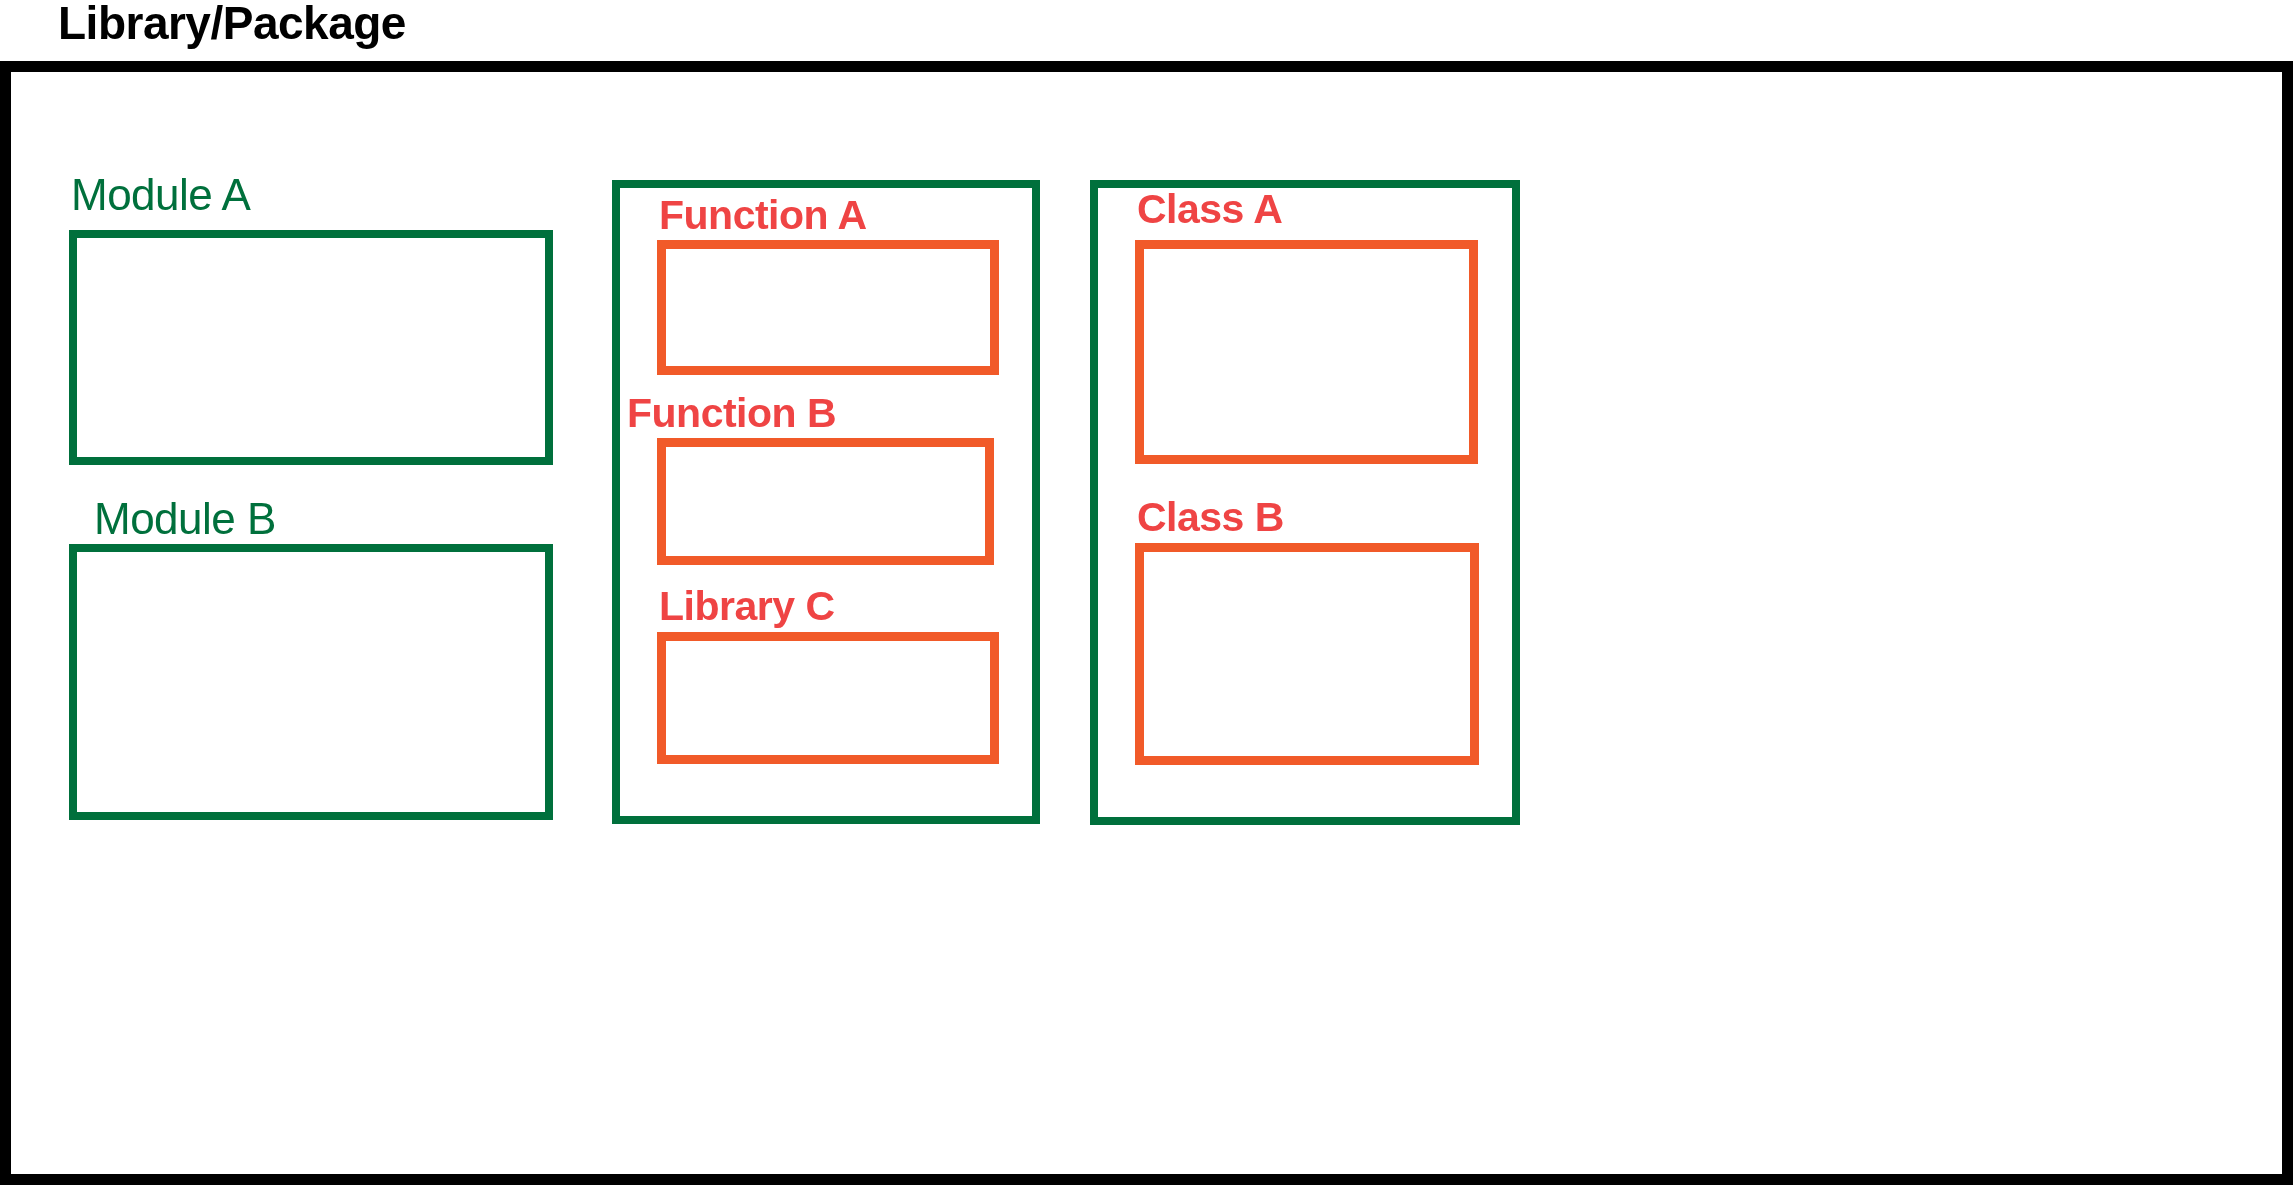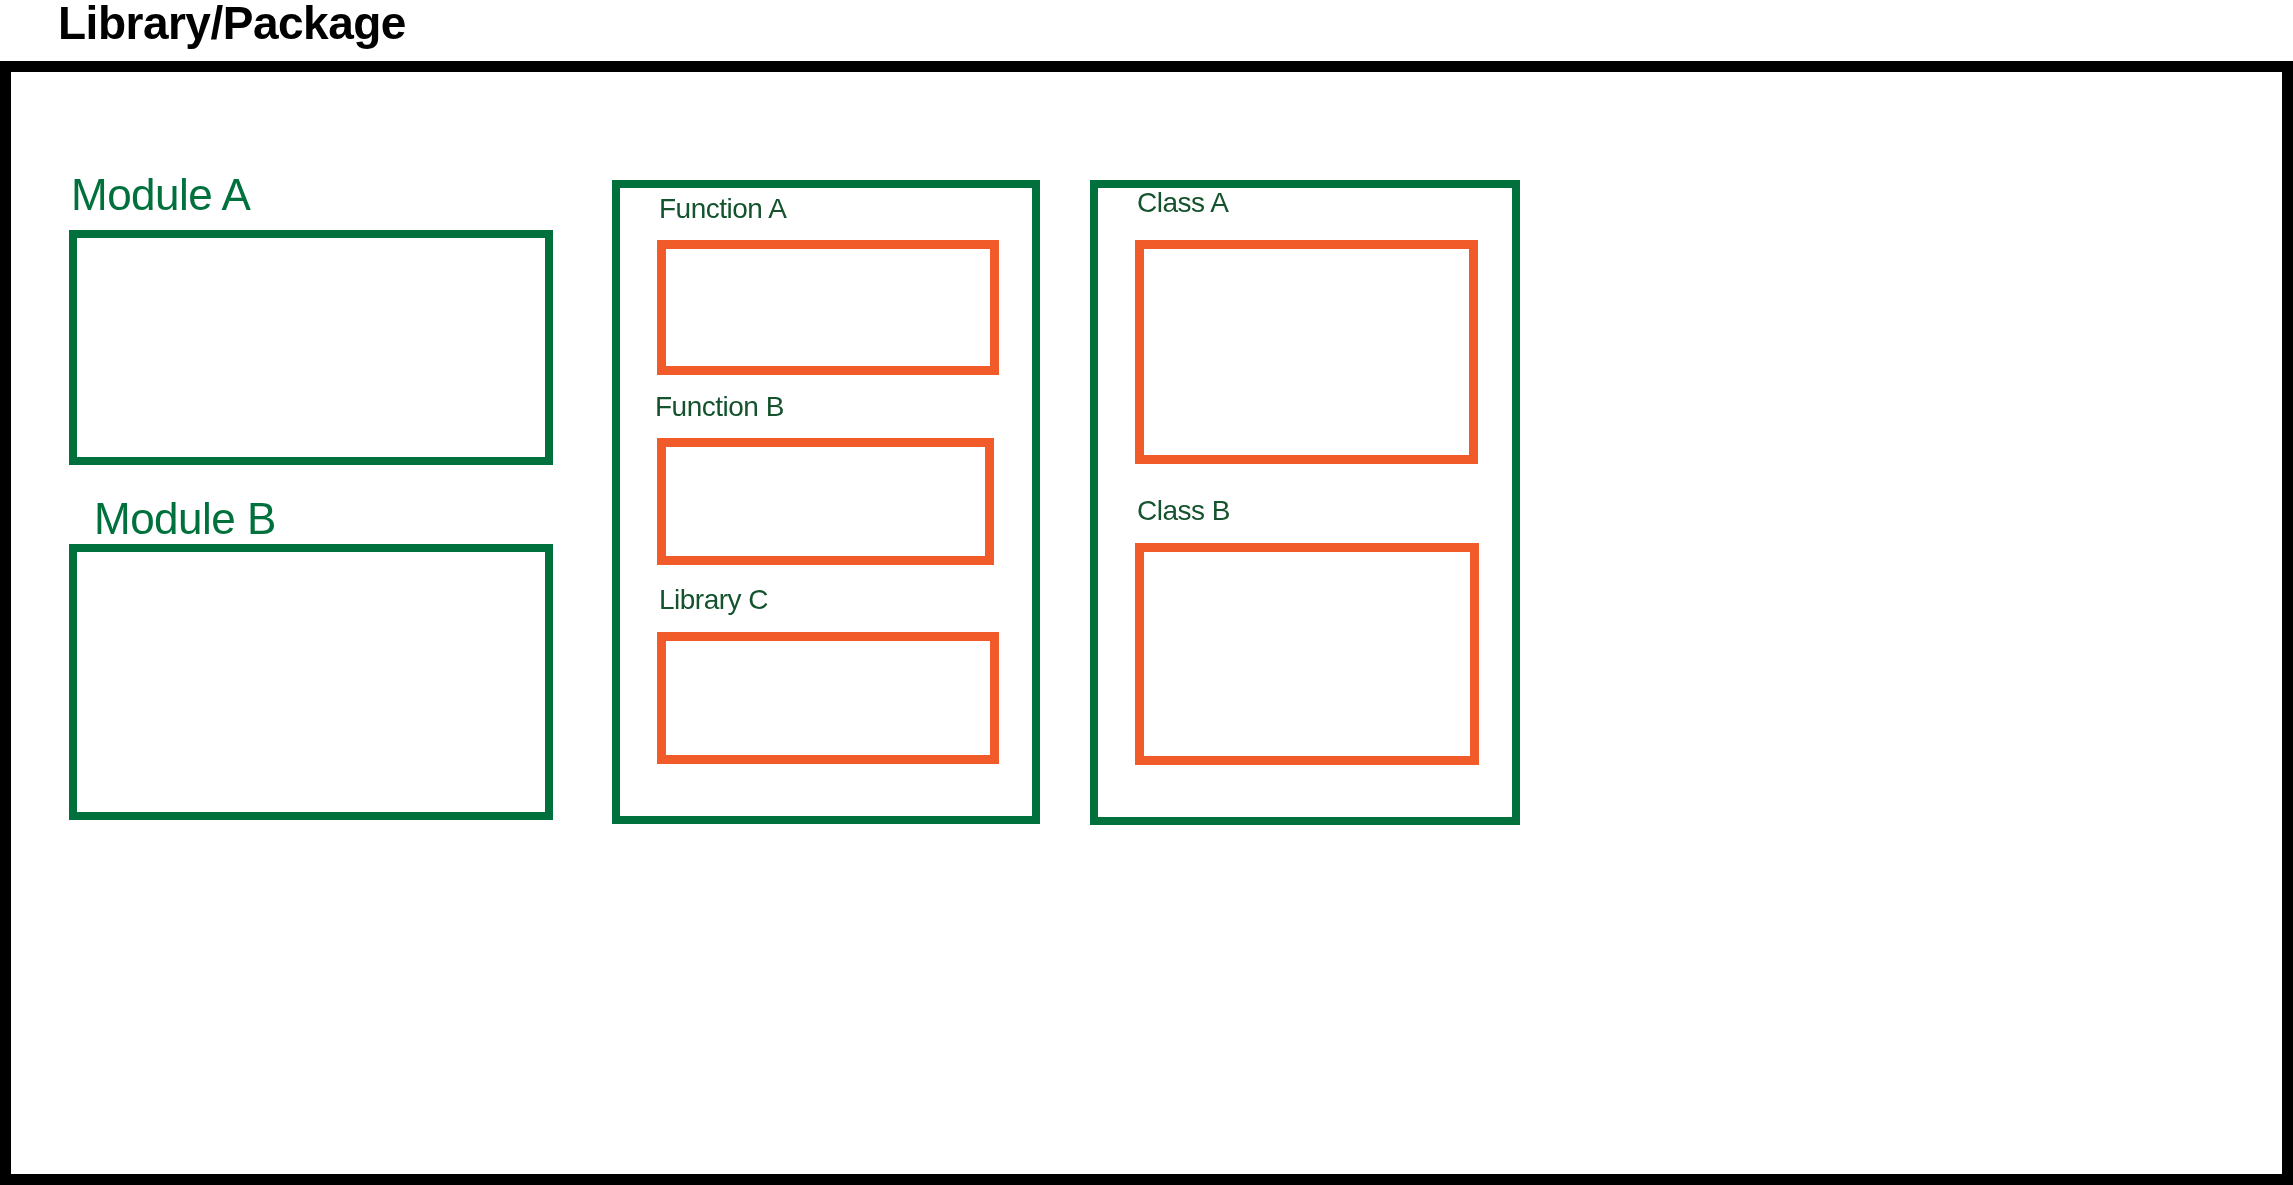--- a/index.html
+++ b/index.html
@@ -58,23 +58,23 @@
   .module-box {
     position: absolute;
     border: 8px solid #00703C;
     box-sizing: border-box;
     background: #ffffff;
   }
 
   
   .member-label {
     position: absolute;
-    font-size: 28px;
-    font-weight: normal;
-    color: #14532d;
+    font-size: 41px;
+    font-weight: bold;
+    color: #ef4444;
     white-space: nowrap;
     letter-spacing: -0.5px;
     line-height: 1.05;
   }
   .member-box {
     position: absolute;
     border: 9px solid #F15A29;
     box-sizing: border-box;
     background: #ffffff;
   }
@@ -83,21 +83,21 @@
   #label-module-a  { left: 60px;  top: 100px; }
   #box-module-a    { left: 58px;  top: 158px;  width: 484px; height: 235px; }
   #label-module-b  { left: 69px;  top: 424px; margin-left: 14px; }
   #box-module-b    { left: 58px;  top: 472px;  width: 484px; height: 276px; }
 
   
   #label-module-c  { left: 603px; top: 103px; }
   #box-module-c    { left: 601px; top: 108px;  width: 428px; height: 644px; }
   #label-function-a{ left: 648px; top: 122px; }
   #box-function-a  { left: 646px; top: 168px;  width: 342px; height: 135px; }
-  #label-function-b{ left: 644px; top: 320px; }
+  #label-function-b{ left: 616px; top: 320px; }
   #box-function-b  { left: 646px; top: 366px;  width: 337px; height: 127px; }
   #label-function-c{ left: 648px; top: 513px; }
   #box-function-c  { left: 646px; top: 560px;  width: 342px; height: 132px; }
 
   
   #label-module-d  { left: 1081px; top: 103px; }
   #box-module-d    { left: 1079px; top: 108px; width: 430px; height: 645px; }
   #label-class-a   { left: 1126px; top: 116px; }
   #box-class-a     { left: 1124px; top: 168px; width: 343px; height: 224px; }
   #label-class-b   { left: 1126px; top: 424px; }

